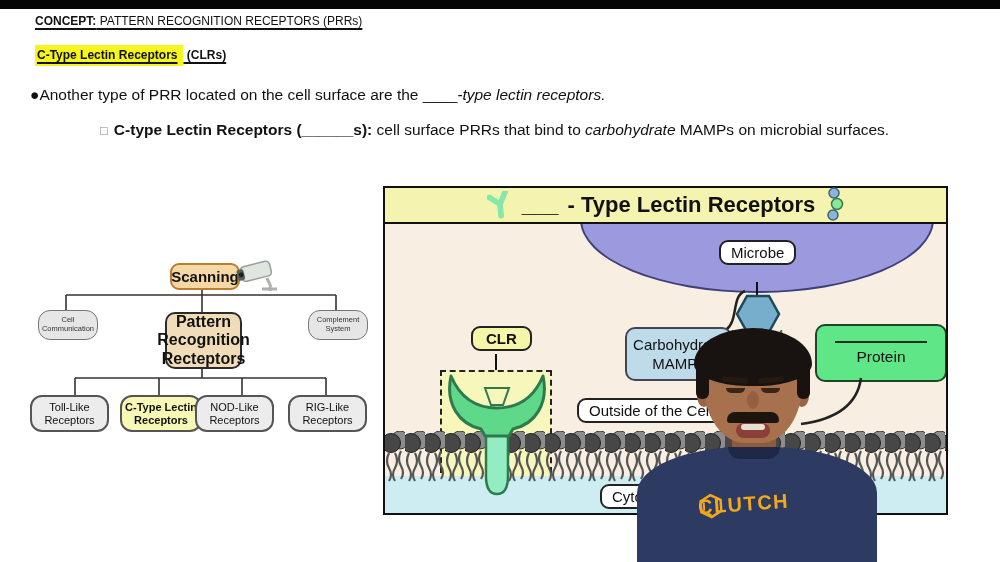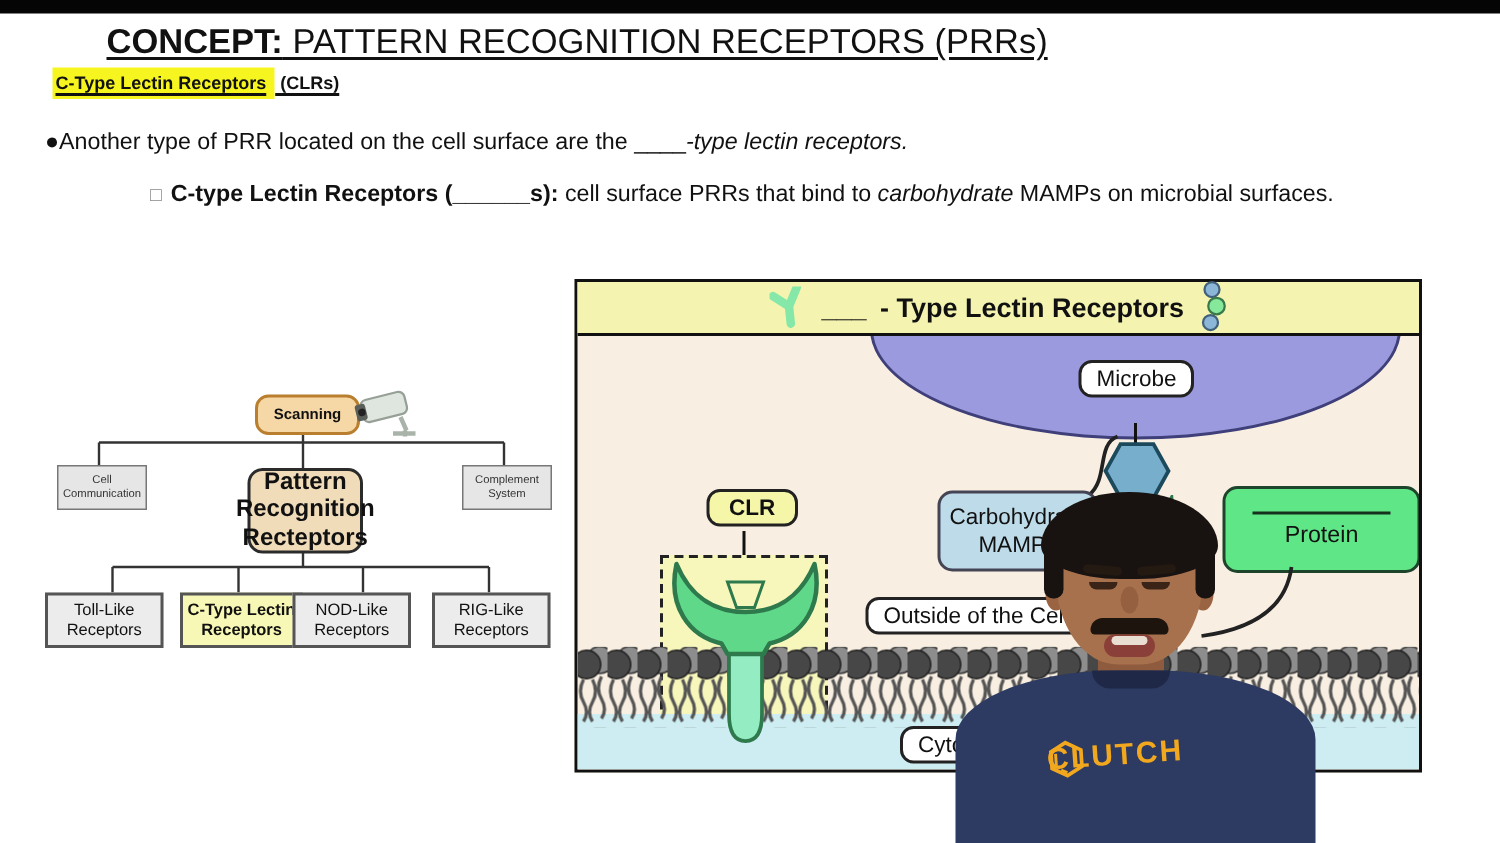--- a/index.html
+++ b/index.html
@@ -2,57 +2,57 @@
 <html style="--highlight: #f6f520; --banner_yellow: #f4f4b0; --diagram_bg: #f8efe2; --microbe_purple: #9b9adf; --hexagon_blue: #76aecb; --mamps_blue: #bedbe9; --protein_green: #5fe687; --receptor_green: #5fd88a; --stem_green: #93ecc2; --cytoplasm_cyan: #cdedf2; --clr_yellow: #f6f6a8; --dashed_yellow: #f7f7bc; --scanning_peach: #f6d8a6; --prr_tan: #f1dcba; --node_gray: #e6e6e6; --ctype_yellow: #f8f8b6; --shirt_navy: #2d3a62; --logo_gold: #f2a81e;"><head>
 <meta charset="utf-8">
 <style>
   html,body{margin:0;padding:0;background:#fff;}
   .stage{position:relative;width:1000px;height:562px;background:#fff;overflow:hidden;
          font-family:"Liberation Sans",sans-serif;color:#111;}
   .topbar{position:absolute;left:0;top:0;width:1000px;height:9px;background:#050505;}
 
   
   .tline{position:absolute;white-space:nowrap;}
-  .l1{left:35px;top:14px;font-size:23px;margin-left:36px;}
+  .l1{left:35px;top:14px;font-size:12px;}
   .l1 .u{text-decoration:underline;text-decoration-thickness:2px;text-underline-offset:3px;}
   .l1 b{font-weight:bold;}
   .l2{left:35px;top:48px;font-size:12px;font-weight:bold;}
   .l2 .u{text-decoration:underline;text-decoration-thickness:2px;text-underline-offset:3px;}
   .hl{background:var(--highlight);padding:3px 6px 4px 2px;}
   .l3{left:30px;top:86px;font-size:15.5px;}
   .l4{left:100px;top:121px;font-size:15.5px;}
   .l5{left:155px;top:157px;font-size:15.5px;}
   .sq{color:#888;margin-right:6px;font-size:13px;}
   .it{font-style:italic;}
 
   
   .fc{position:absolute;left:30px;top:255px;width:345px;height:180px;}
   .fc svg.lines{position:absolute;left:0;top:0;}
-  .fbox{position:absolute;border-radius:0;display:flex;align-items:center;justify-content:center;
+  .fbox{position:absolute;border-radius:12px;display:flex;align-items:center;justify-content:center;
         text-align:center;line-height:1.15;background:var(--node_gray);border:1.5px solid #777;}
   .fb-root{left:140px;top:8px;width:66px;height:23px;background:var(--scanning_peach);
-           border:2px solid #b97f2e;font-weight:bold;font-size:10px;border-radius:9px;}
+           border:2px solid #b97f2e;font-weight:bold;font-size:15px;border-radius:9px;}
   .fb-l2s{font-size:7.5px;color:#333;}
   .fb-cell{left:8px;top:55px;width:58px;height:28px;}
   .fb-comp{left:278px;top:55px;width:58px;height:28px;}
   .fb-prr{left:135px;top:57px;width:73px;height:53px;background:var(--prr_tan);
           border:2px solid #2b2b2b;font-weight:bold;font-size:16px;border-radius:10px;}
   .fb-l3{top:140px;width:75px;height:33px;font-size:11px;border:2px solid #555;background:#ececec;}
   .fb-toll{left:0;}
   .fb-ctype{left:90px;width:78px;background:var(--ctype_yellow);font-weight:bold;}
   .fb-nod{left:165px;}
   .fb-rig{left:258px;}
   .cam{position:absolute;left:205px;top:1px;}
 
   
   .diagram{position:absolute;left:383px;top:186px;width:565px;height:329px;
            border:2px solid #111;background:var(--diagram_bg);box-sizing:border-box;}
   .banner{height:34px;background:var(--banner_yellow);border-bottom:2px solid #111;
           display:flex;align-items:center;justify-content:center;gap:9px;
-          font-size:18px;font-weight:bold;}
+          font-size:22px;font-weight:bold;}
   .dmain{position:relative;width:100%;height:289px;overflow:hidden;}
   .microbe{position:absolute;left:195px;top:-78px;width:350px;height:143px;
            background:var(--microbe_purple);border:2.5px solid #3f3f7a;border-radius:50%;}
   .dlabel{position:absolute;background:#fff;border:2px solid #222;border-radius:9px;
           font-size:15px;padding:2px 10px;white-space:nowrap;}
   .lab-microbe{left:334px;top:16px;}
   .lab-outside{left:192px;top:174px;}
   .lab-cyto{left:215px;top:260px;}
   .lab-clr{left:86px;top:102px;background:var(--clr_yellow);font-weight:bold;padding:2px 13px;}
   .vline{position:absolute;width:2px;background:#111;}

